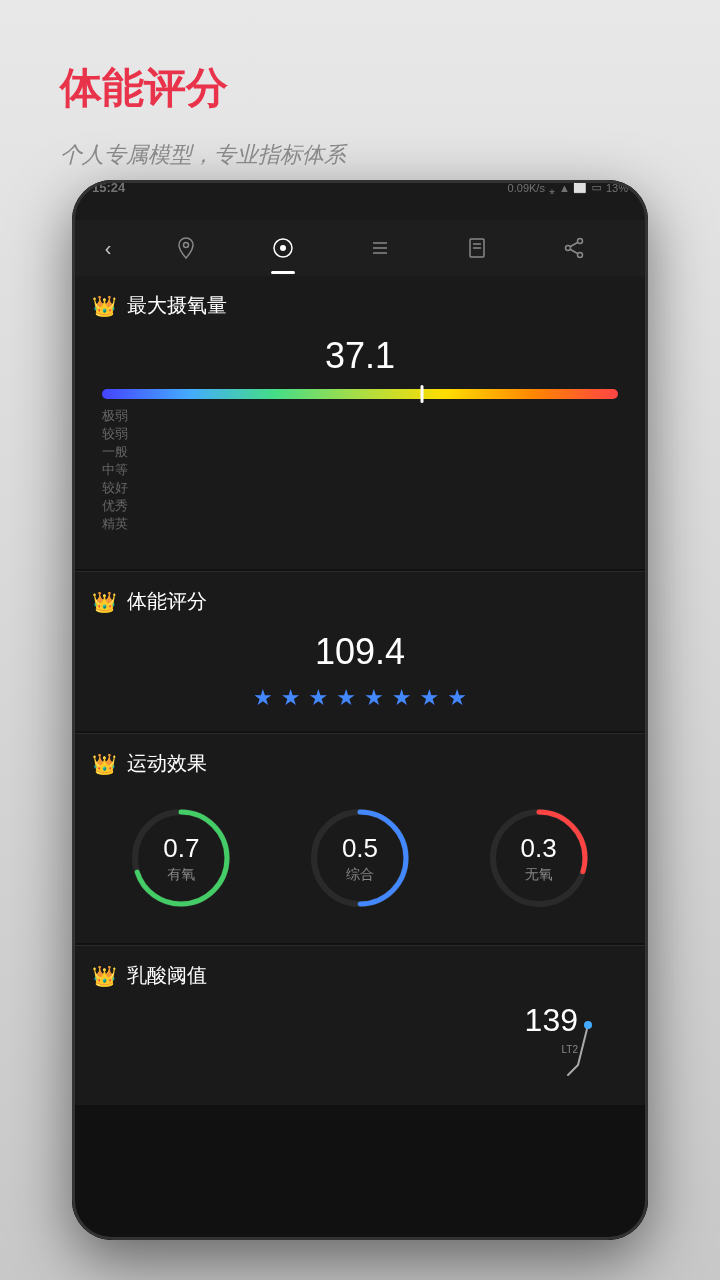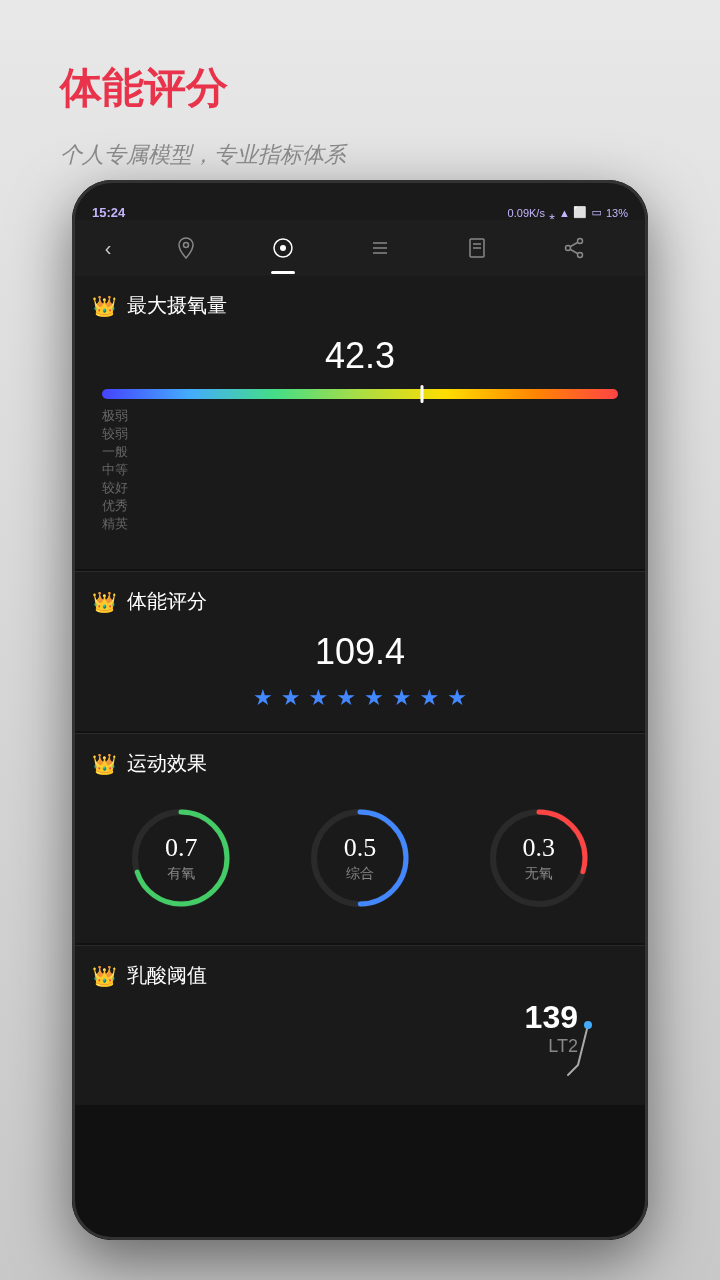--- a/index.html
+++ b/index.html
@@ -59,25 +59,25 @@
       border-radius: 40px;
       pointer-events: none;
       z-index: 100;
     }
 
     
     .status-bar {
       height: 40px;
       background: #1a1a1a;
       display: flex;
-      align-items: flex-end;
+      align-items: flex-start;
       justify-content: space-between;
       padding: 0 20px;
       font-size: 13px;
-      color: #c4b5fd;
+      color: #737373;
     }
     .status-left { font-weight: bold; }
     .status-right { display: flex; align-items: center; gap: 4px; font-size: 11px; }
 
     
     .nav-bar {
       height: 56px;
       background: #1e1e1e;
       display: flex;
       align-items: center;
@@ -211,21 +211,20 @@
       font-size: 22px;
       color: #4488ff;
     }
 
     
     .effect-circles {
       display: flex;
       justify-content: space-around;
       align-items: flex-end;
       padding: 10px 0;
-      font-family: Liberation Serif, serif;
     }
     .circle-item {
       display: flex;
       flex-direction: column;
       align-items: center;
       gap: 8px;
     }
     .circle-gauge {
       width: 110px;
       height: 110px;
@@ -342,21 +341,21 @@
     </div>
   </div>
 
   <div class="content">
 
     <div class="section">
       <div class="section-title">
         <span class="crown-icon" style="color:#ffaa00;">👑</span>
         <span class="section-label">最大摄氧量</span>
       </div>
-      <div class="vo2max-value">42.3</div>
+      <div class="vo2max-value">37.1</div>
       <div class="rainbow-bar-container">
         <div class="rainbow-bar"></div>
         <div class="rainbow-marker" style="left: 62%;"></div>
         <div class="rainbow-labels">
           <span class="rainbow-label">极弱</span>
           <span class="rainbow-label">较弱</span>
           <span class="rainbow-label">一般</span>
           <span class="rainbow-label">中等</span>
           <span class="rainbow-label">较好</span>
           <span class="rainbow-label">优秀</span>
@@ -443,21 +442,21 @@
         <span class="crown-icon" style="color:#ffaa00;">👑</span>
         <span class="section-label">乳酸阈值</span>
       </div>
       <div class="lactate-chart">
 
         <svg width="200" height="80" style="position:absolute; right:20px; bottom:0;">
           <polyline points="160,70 170,60 175,40 180,20" fill="none" stroke="#aaa" stroke-width="2" stroke-linecap="round"></polyline>
           <circle cx="180" cy="20" r="4" fill="#44aaff"></circle>
         </svg>
         <div style="position:absolute; right:50px; bottom:28px; text-align:right;">
-          <span style="font-size:32px; color:#fff; font-weight:700;">139</span>
+          <span style="font-size:32px; color:#fff; font-weight:400;">139</span>
           <br>
-          <span style="font-size:18px; color:#888;">LT2</span>
+          <span style="font-size:10px; color:#888;">LT2</span>
         </div>
       </div>
     </div>
 
   </div>
 </div>
 
 </body></html>

